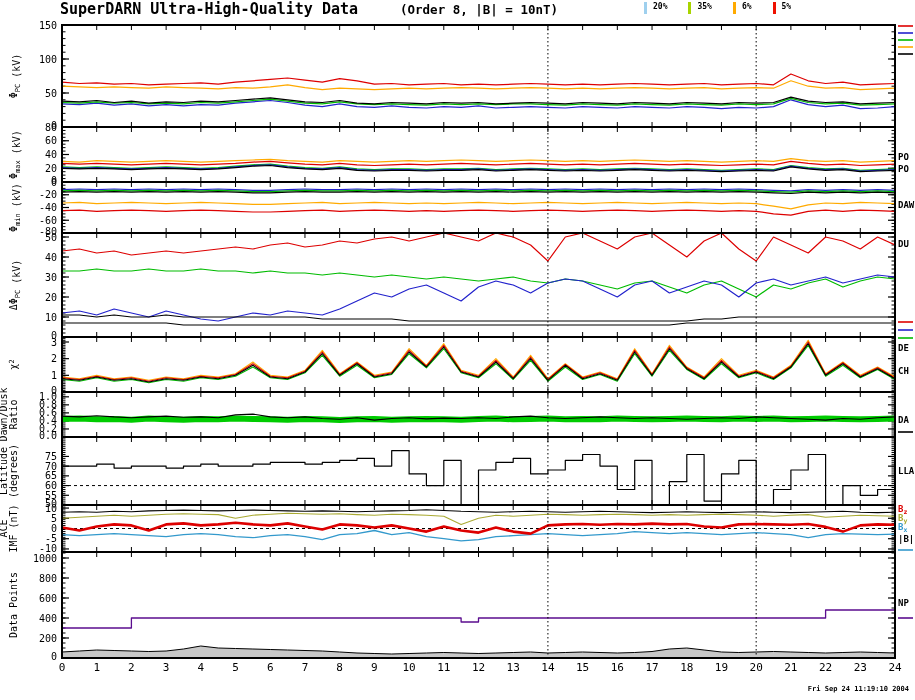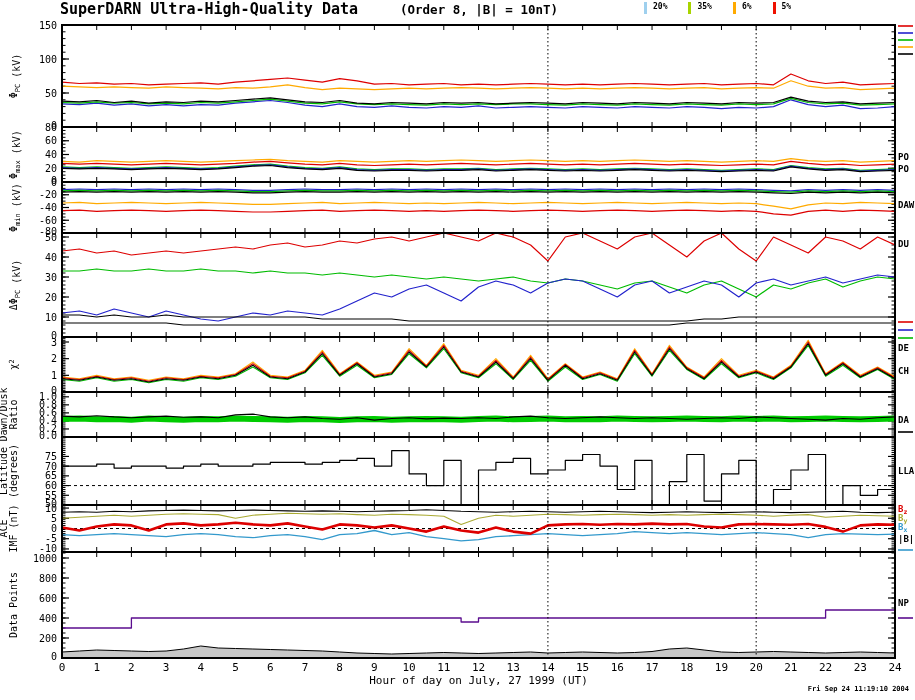--- a/index.html
+++ b/index.html
@@ -1285,15 +1285,14 @@
       <line x1="898" y1="40" x2="913" y2="40" stroke="#00bb00" stroke-width="1.6"></line>
       <line x1="898" y1="47" x2="913" y2="47" stroke="#ffaa00" stroke-width="1.6"></line>
       <line x1="898" y1="54" x2="913" y2="54" stroke="#000000" stroke-width="1.6"></line>
       <line x1="898" y1="322" x2="913" y2="322" stroke="#dd0000" stroke-width="1.6"></line>
       <line x1="898" y1="330" x2="913" y2="330" stroke="#2222cc" stroke-width="1.6"></line>
       <line x1="898" y1="338" x2="913" y2="338" stroke="#00bb00" stroke-width="1.6"></line>
       <line x1="898" y1="432" x2="913" y2="432" stroke="#000000" stroke-width="1.6"></line>
       <line x1="898" y1="550" x2="913" y2="550" stroke="#3399cc" stroke-width="1.6"></line>
       <line x1="898" y1="618" x2="913" y2="618" stroke="#5b0d8f" stroke-width="1.6"></line>
     </svg>
-  <div class="xlabel">Hour of day on July, 27 1999 (UT)</div>
   <div class="stamp">Fri Sep 24 11:19:10 2004</div>
 </div>
 
 </body></html>

